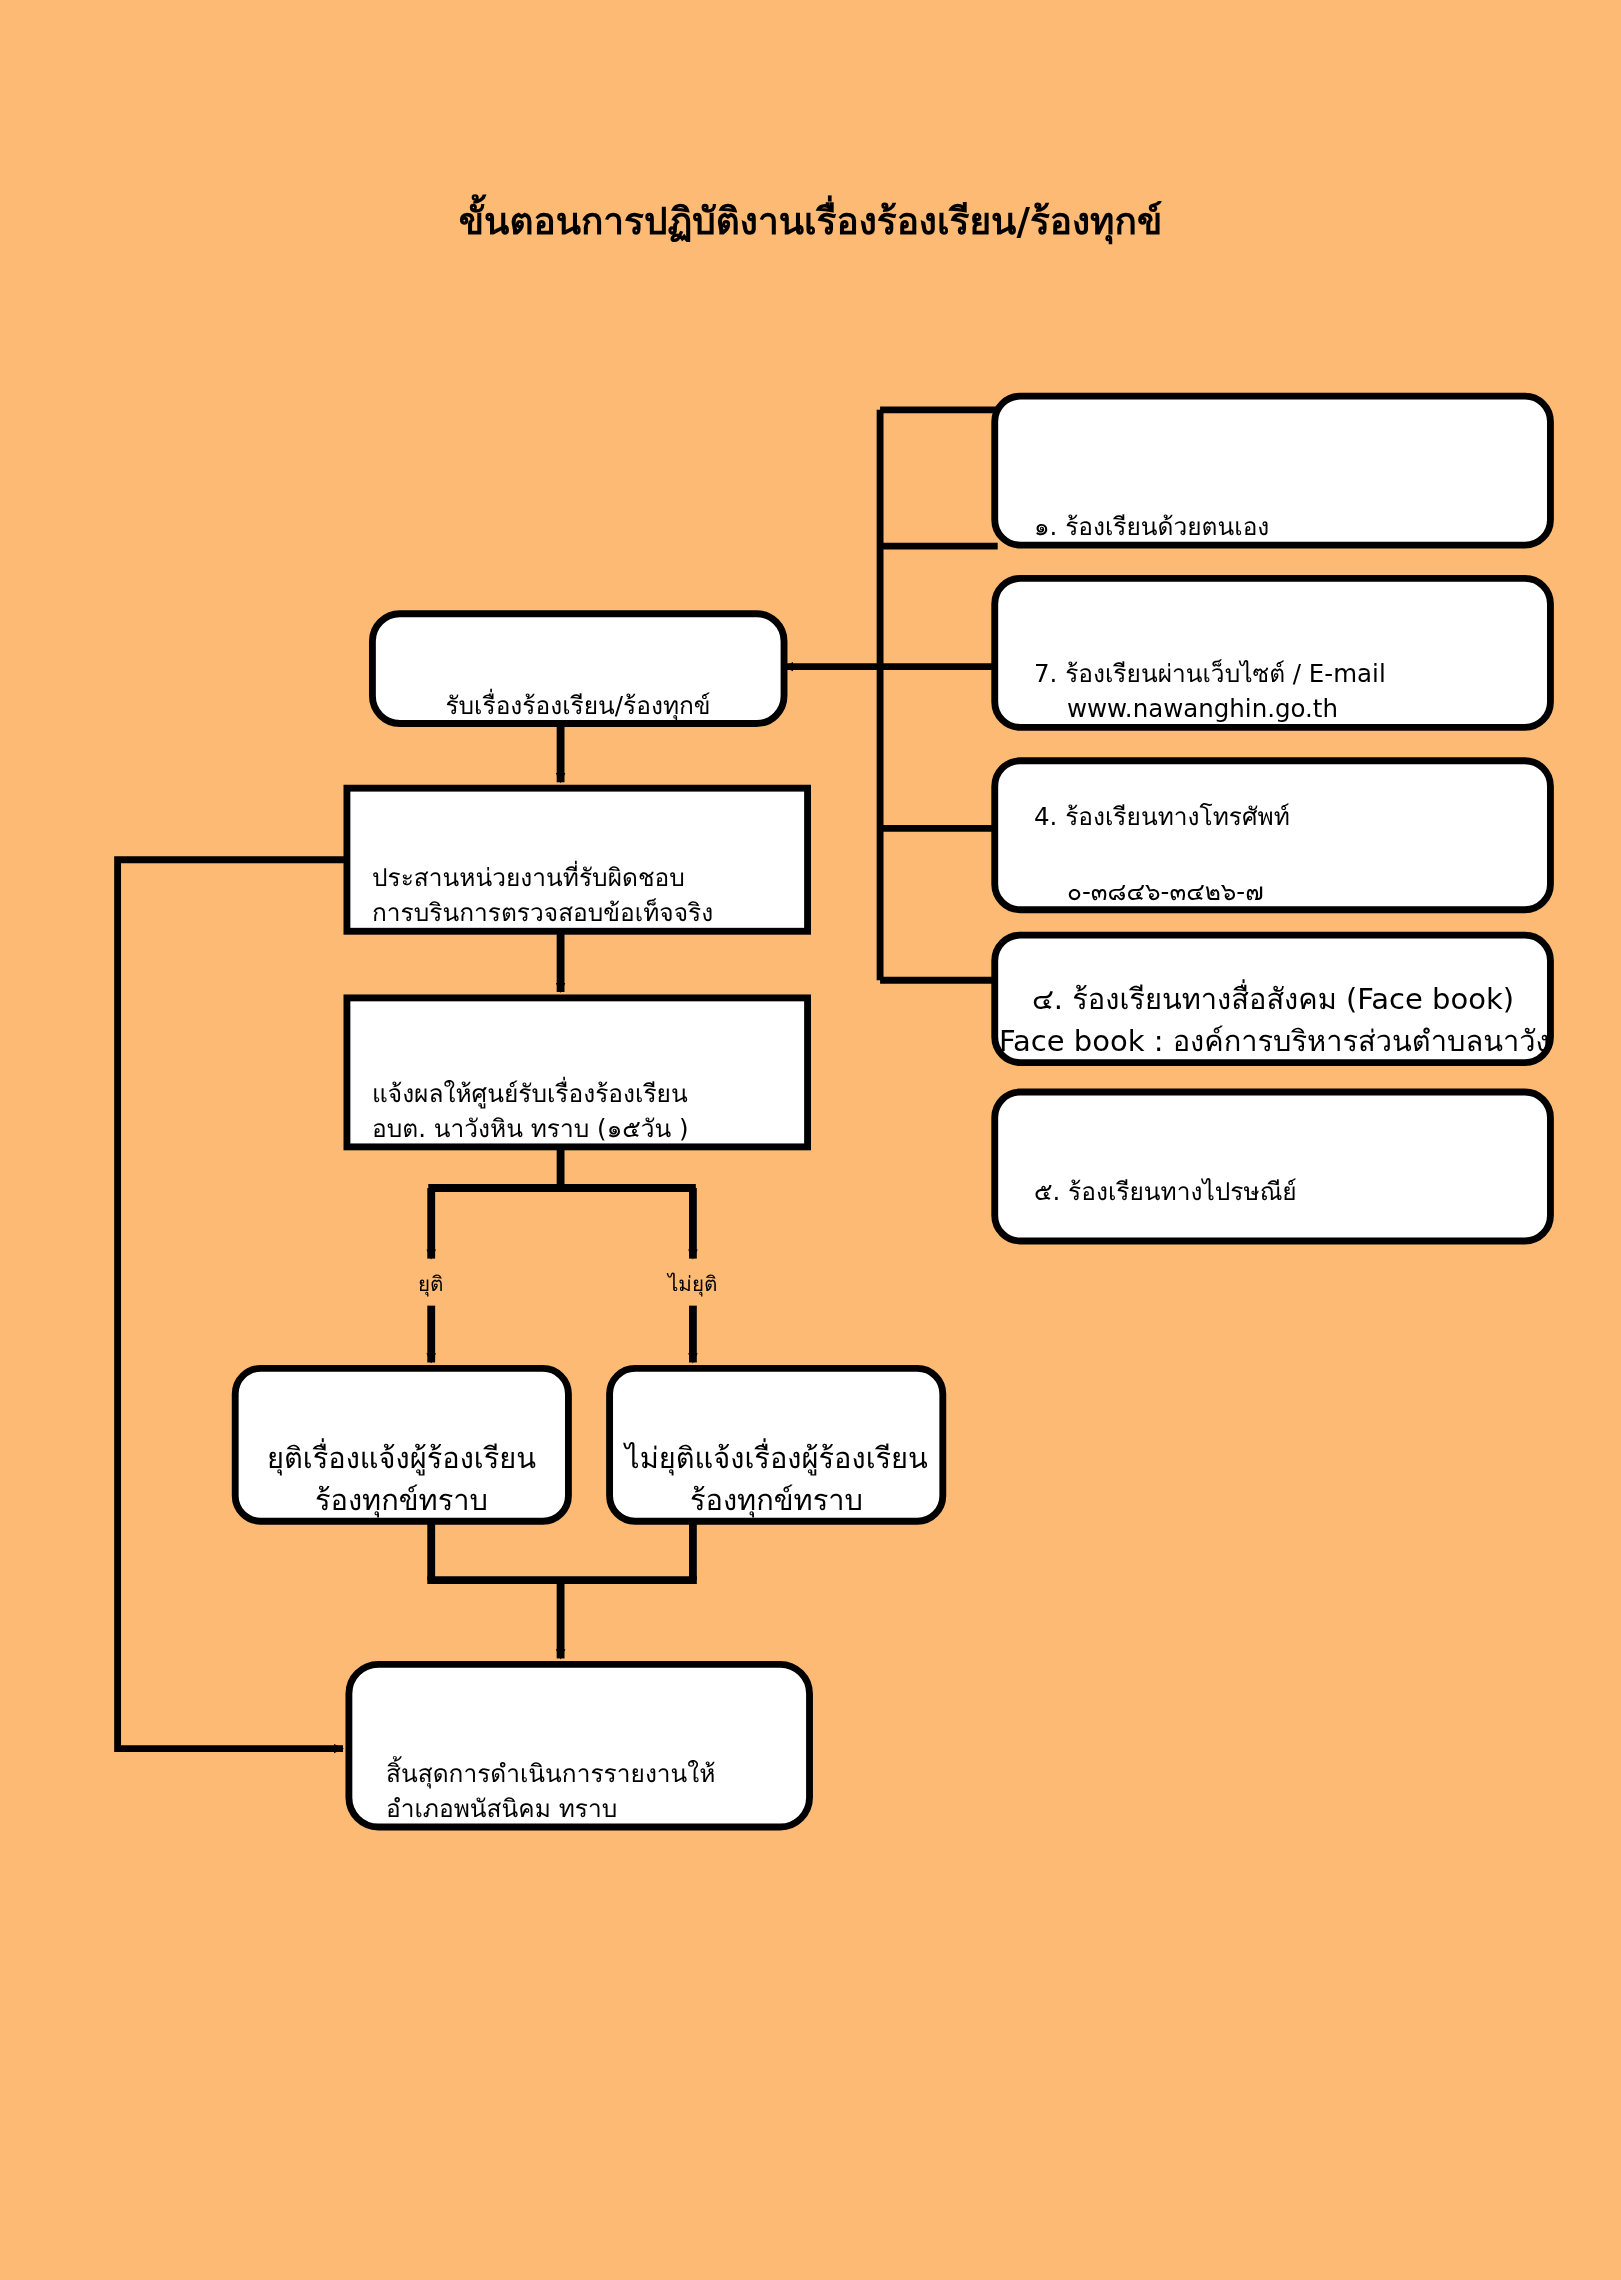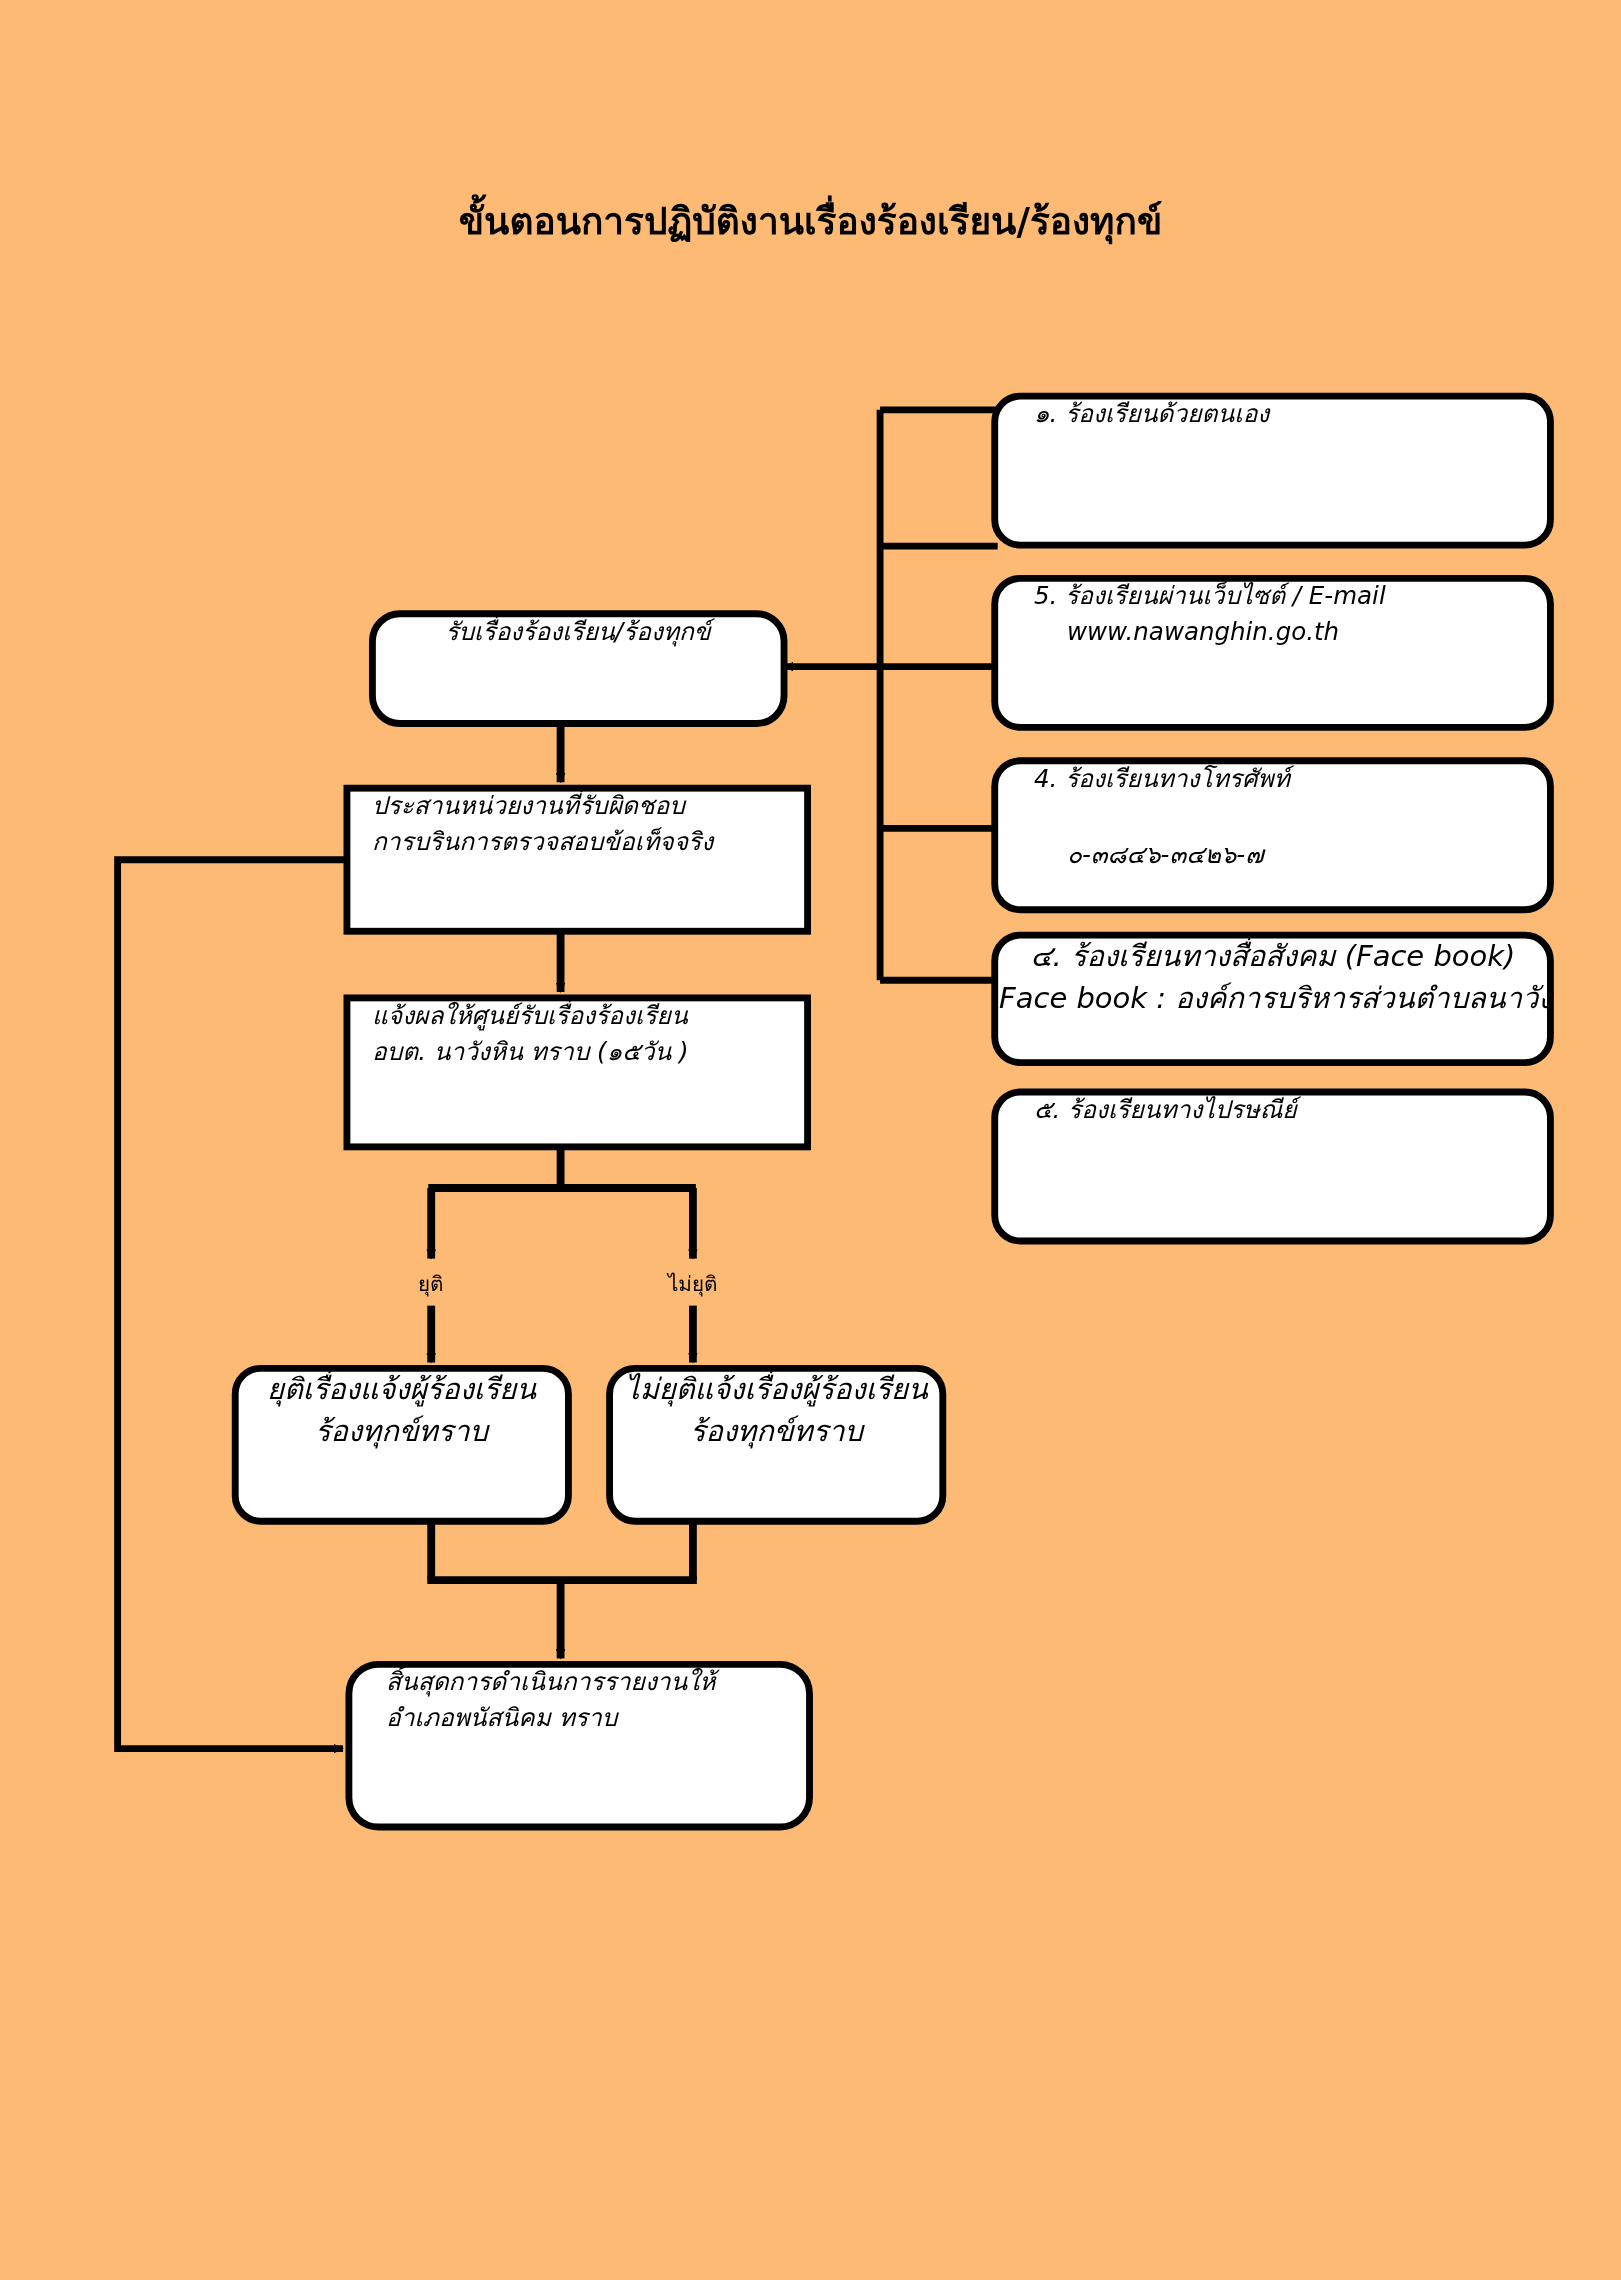--- a/index.html
+++ b/index.html
@@ -36,26 +36,25 @@
     position: absolute;
     left: 0;
     top: 0;
     width: 1621px;
     height: 2281px;
   }
   .node-text {
     position: absolute;
     display: flex;
     flex-direction: column;
-    justify-content: flex-start;
+    justify-content: flex-end;
     box-sizing: border-box;
     font-size: 24.5px;
     line-height: 1.45;
     pointer-events: none;
-    font-style: italic;
   }
   .node-text .ln {
     display: block;
     white-space: nowrap;
   }
   .center .ln { text-align: center; }
   .left .ln { text-align: left; }
   .small { font-size: 29px; }
   .edge-label {
     position: absolute;
@@ -145,21 +144,21 @@
   <div class="node-text left" style="left:386px; top:1664px; width:423px; height:163px;">
     <span class="ln">สิ้นสุดการดำเนินการรายงานให้</span>
     <span class="ln">อำเภอพนัสนิคม ทราบ</span>
   </div>
 
   <div class="node-text left" style="left:1034px; top:396px; width:517px; height:149px;">
     <span class="ln">๑. ร้องเรียนด้วยตนเอง</span>
   </div>
 
   <div class="node-text left" style="left:1034px; top:578px; width:517px; height:149px;">
-    <span class="ln">5. ร้องเรียนผ่านเว็บไซต์ / E-mail</span>
+    <span class="ln">7. ร้องเรียนผ่านเว็บไซต์ / E-mail</span>
     <span class="ln" style="padding-left:33px;">www.nawanghin.go.th</span>
   </div>
 
   <div class="node-text left" style="left:1034px; top:761px; width:517px; height:149px;">
     <span class="ln">4. ร้องเรียนทางโทรศัพท์</span>
     <span class="ln" style="padding-left:33px;margin-top:40px;">๐-๓๘๔๖-๓๔๒๖-๗</span>
   </div>
 
   <div class="node-text center small" style="left:999px; top:935px; width:548px; height:127px;">
     <span class="ln">๔. ร้องเรียนทางสื่อสังคม (Face book)</span>

